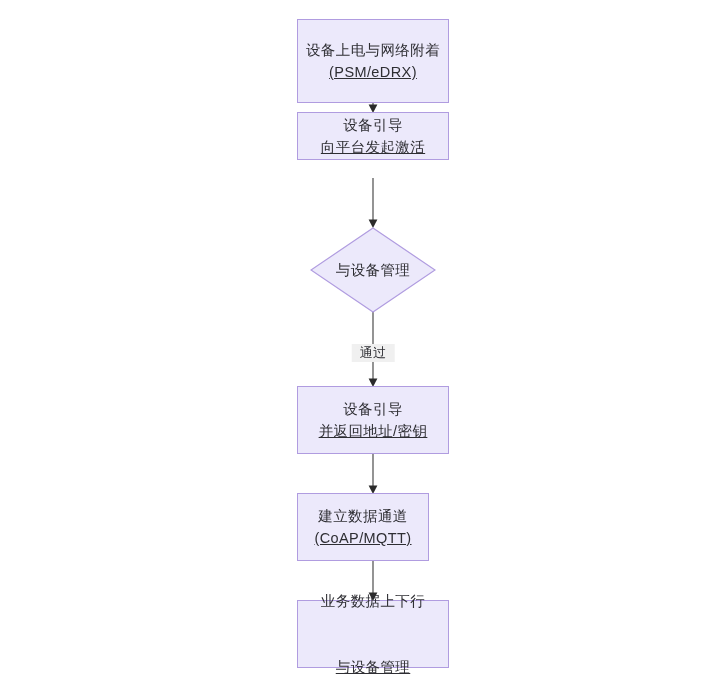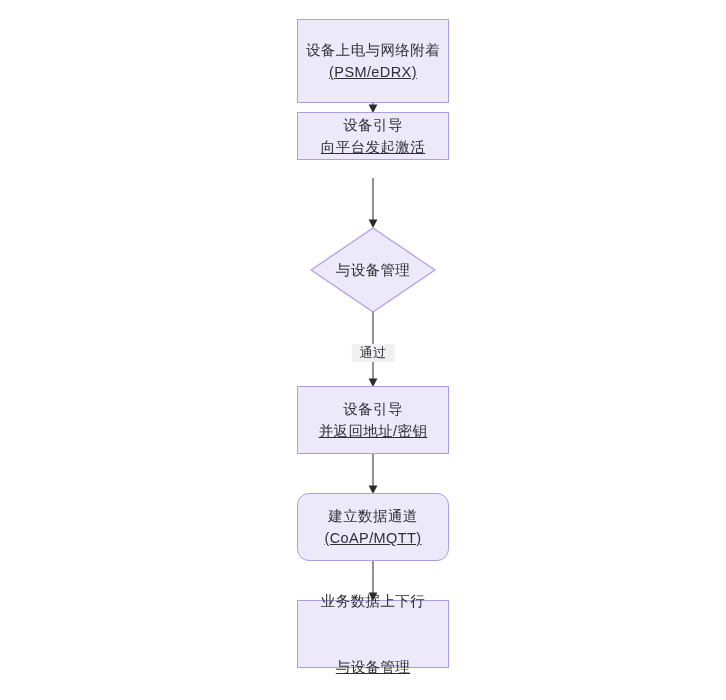--- a/index.html
+++ b/index.html
@@ -136,21 +136,21 @@
       <polygon points="63,1 125,43 63,85 1,43" fill="#ece9fb" stroke="#b09ce0" stroke-width="1.2"></polygon>
     </svg>
     <div class="decision-label">与设备管理</div>
   </div>
 
   <div class="node" style="left:297px; top:386px; width:152px; height:68px;">
     <span>设备引导</span>
     <span class="line2">并返回地址/密钥</span>
   </div>
 
-  <div class="node" style="left:297px; top:493px; width:152px; height:68px;border-radius:12px;">
+  <div class="node" style="left:297px; top:493px; width:132px; height:68px;">
     <span>建立数据通道</span>
     <span class="line2">(CoAP/MQTT)</span>
   </div>
 
   <div class="node" style="left:297px; top:600px; width:152px; height:68px;gap:44px;">
     <span>业务数据上下行</span>
     <span class="line2">与设备管理</span>
   </div>
 
 </div>

